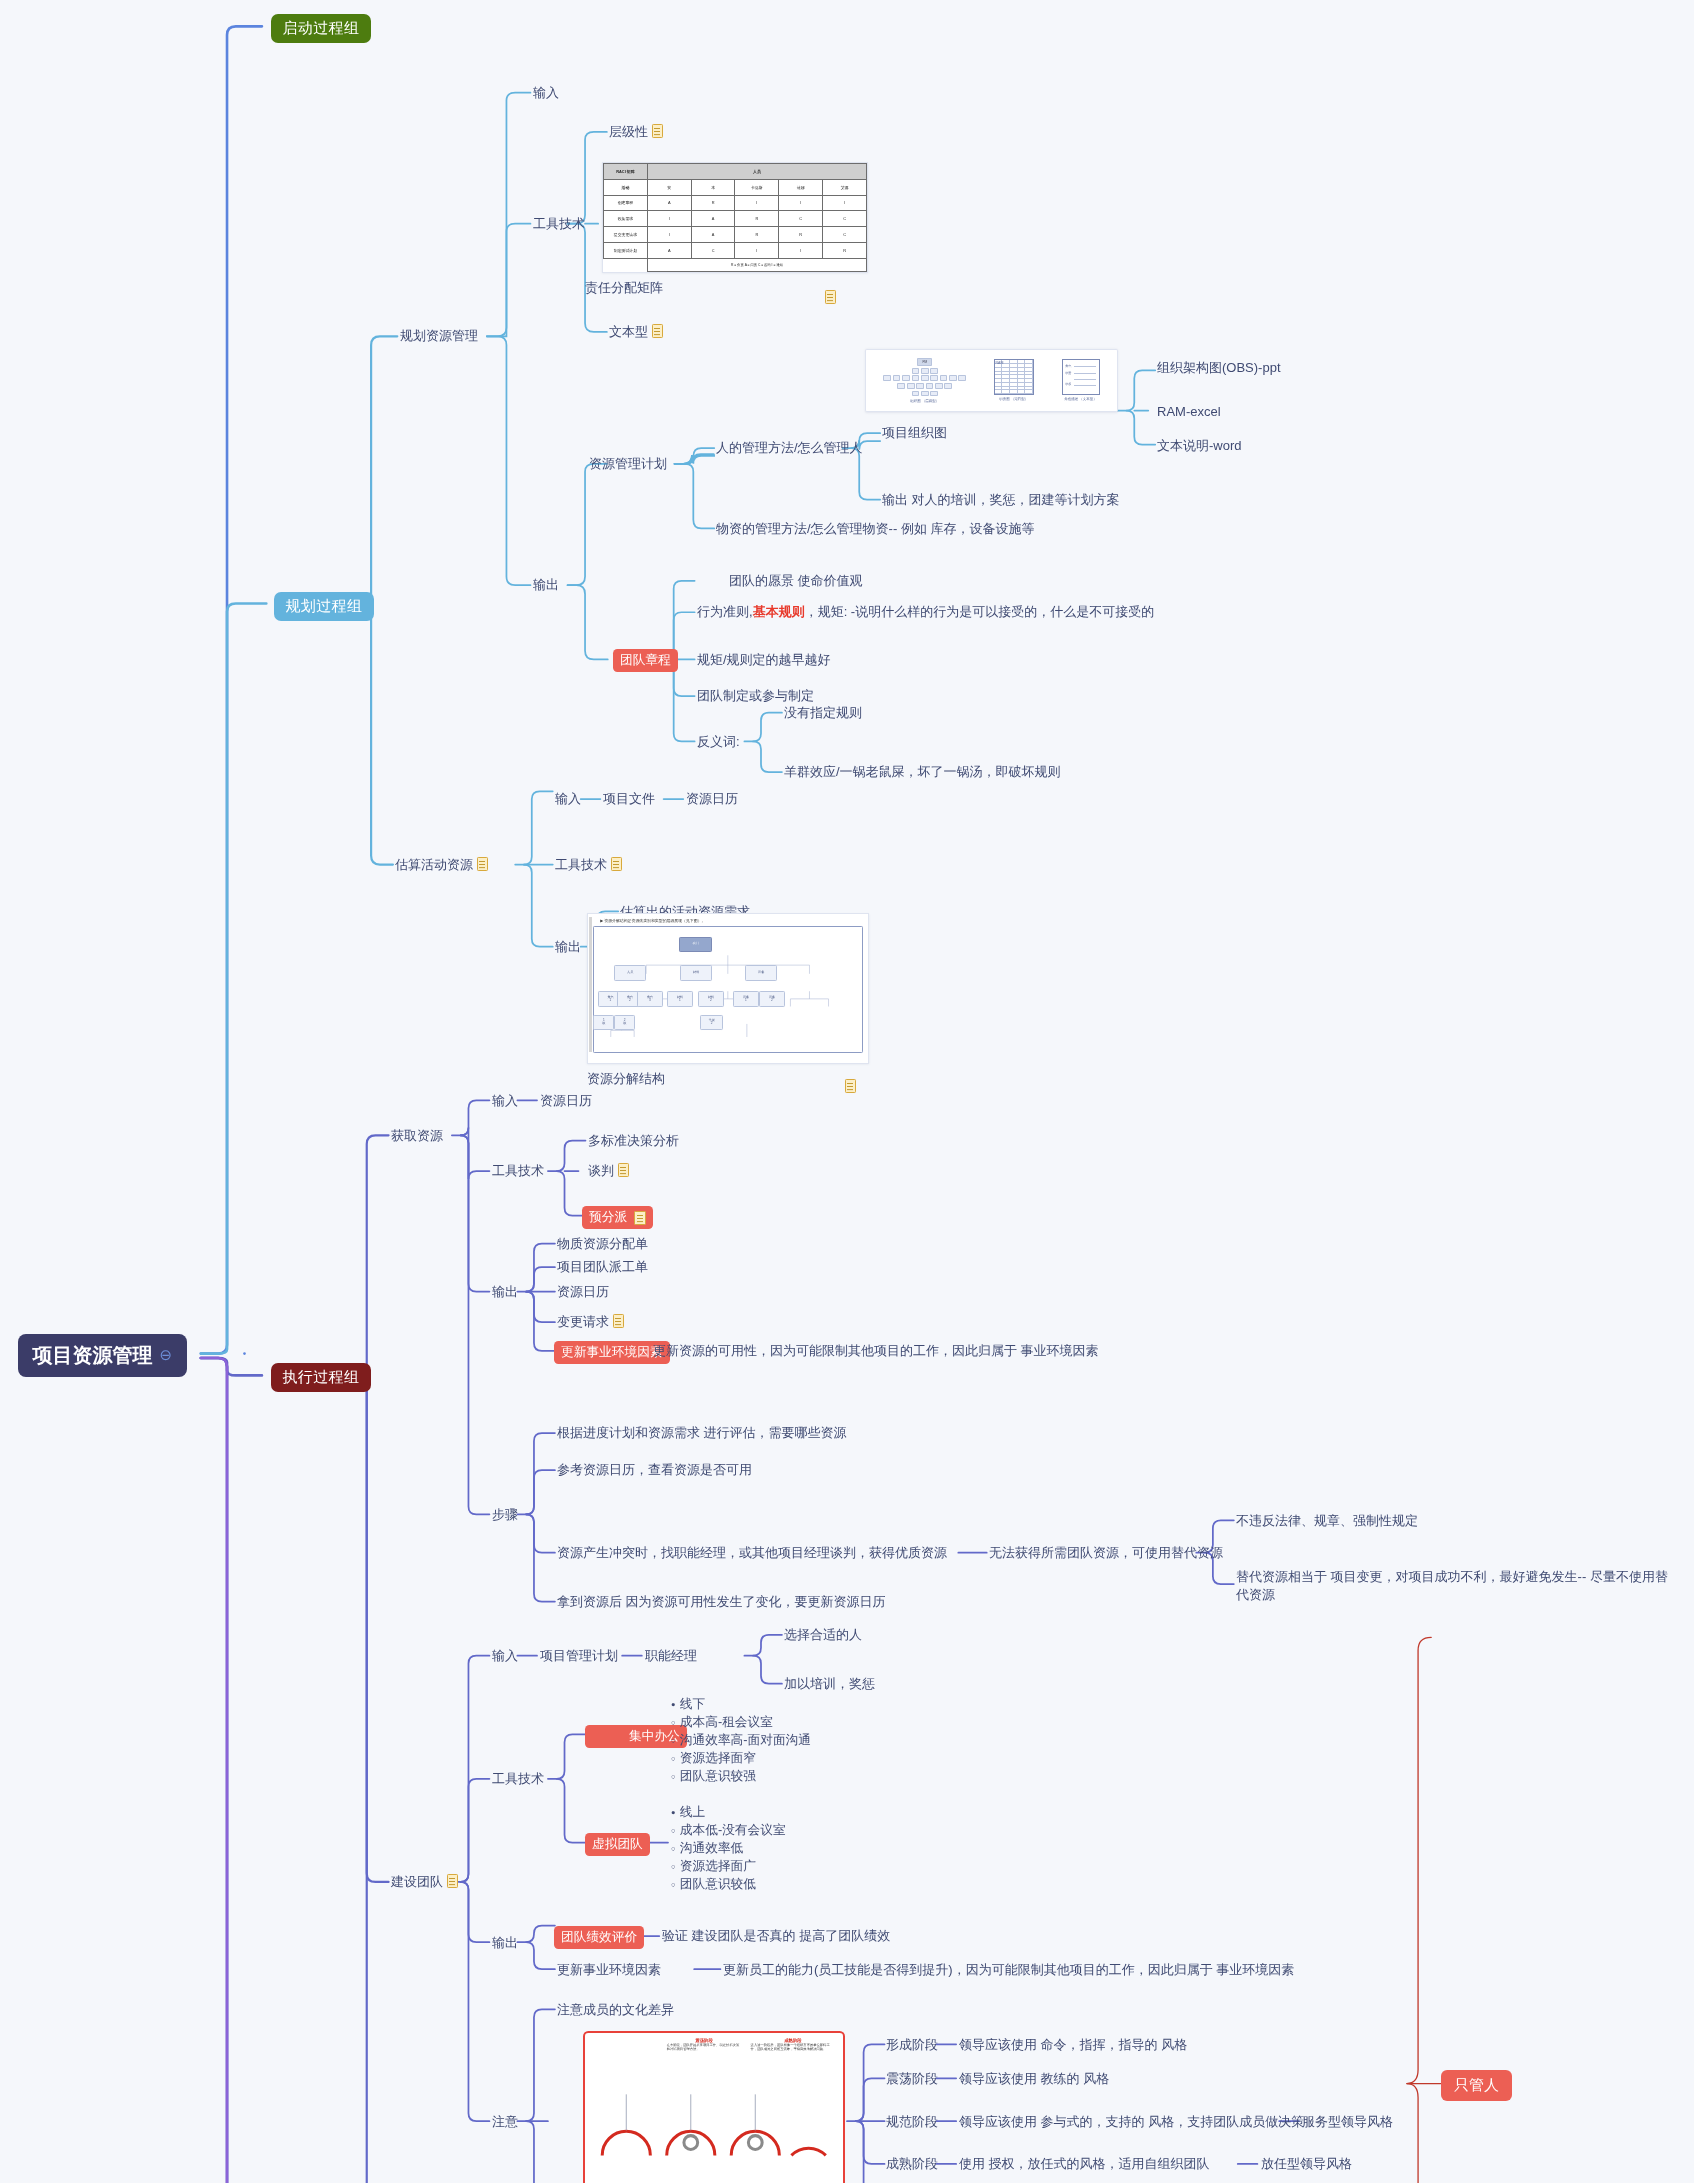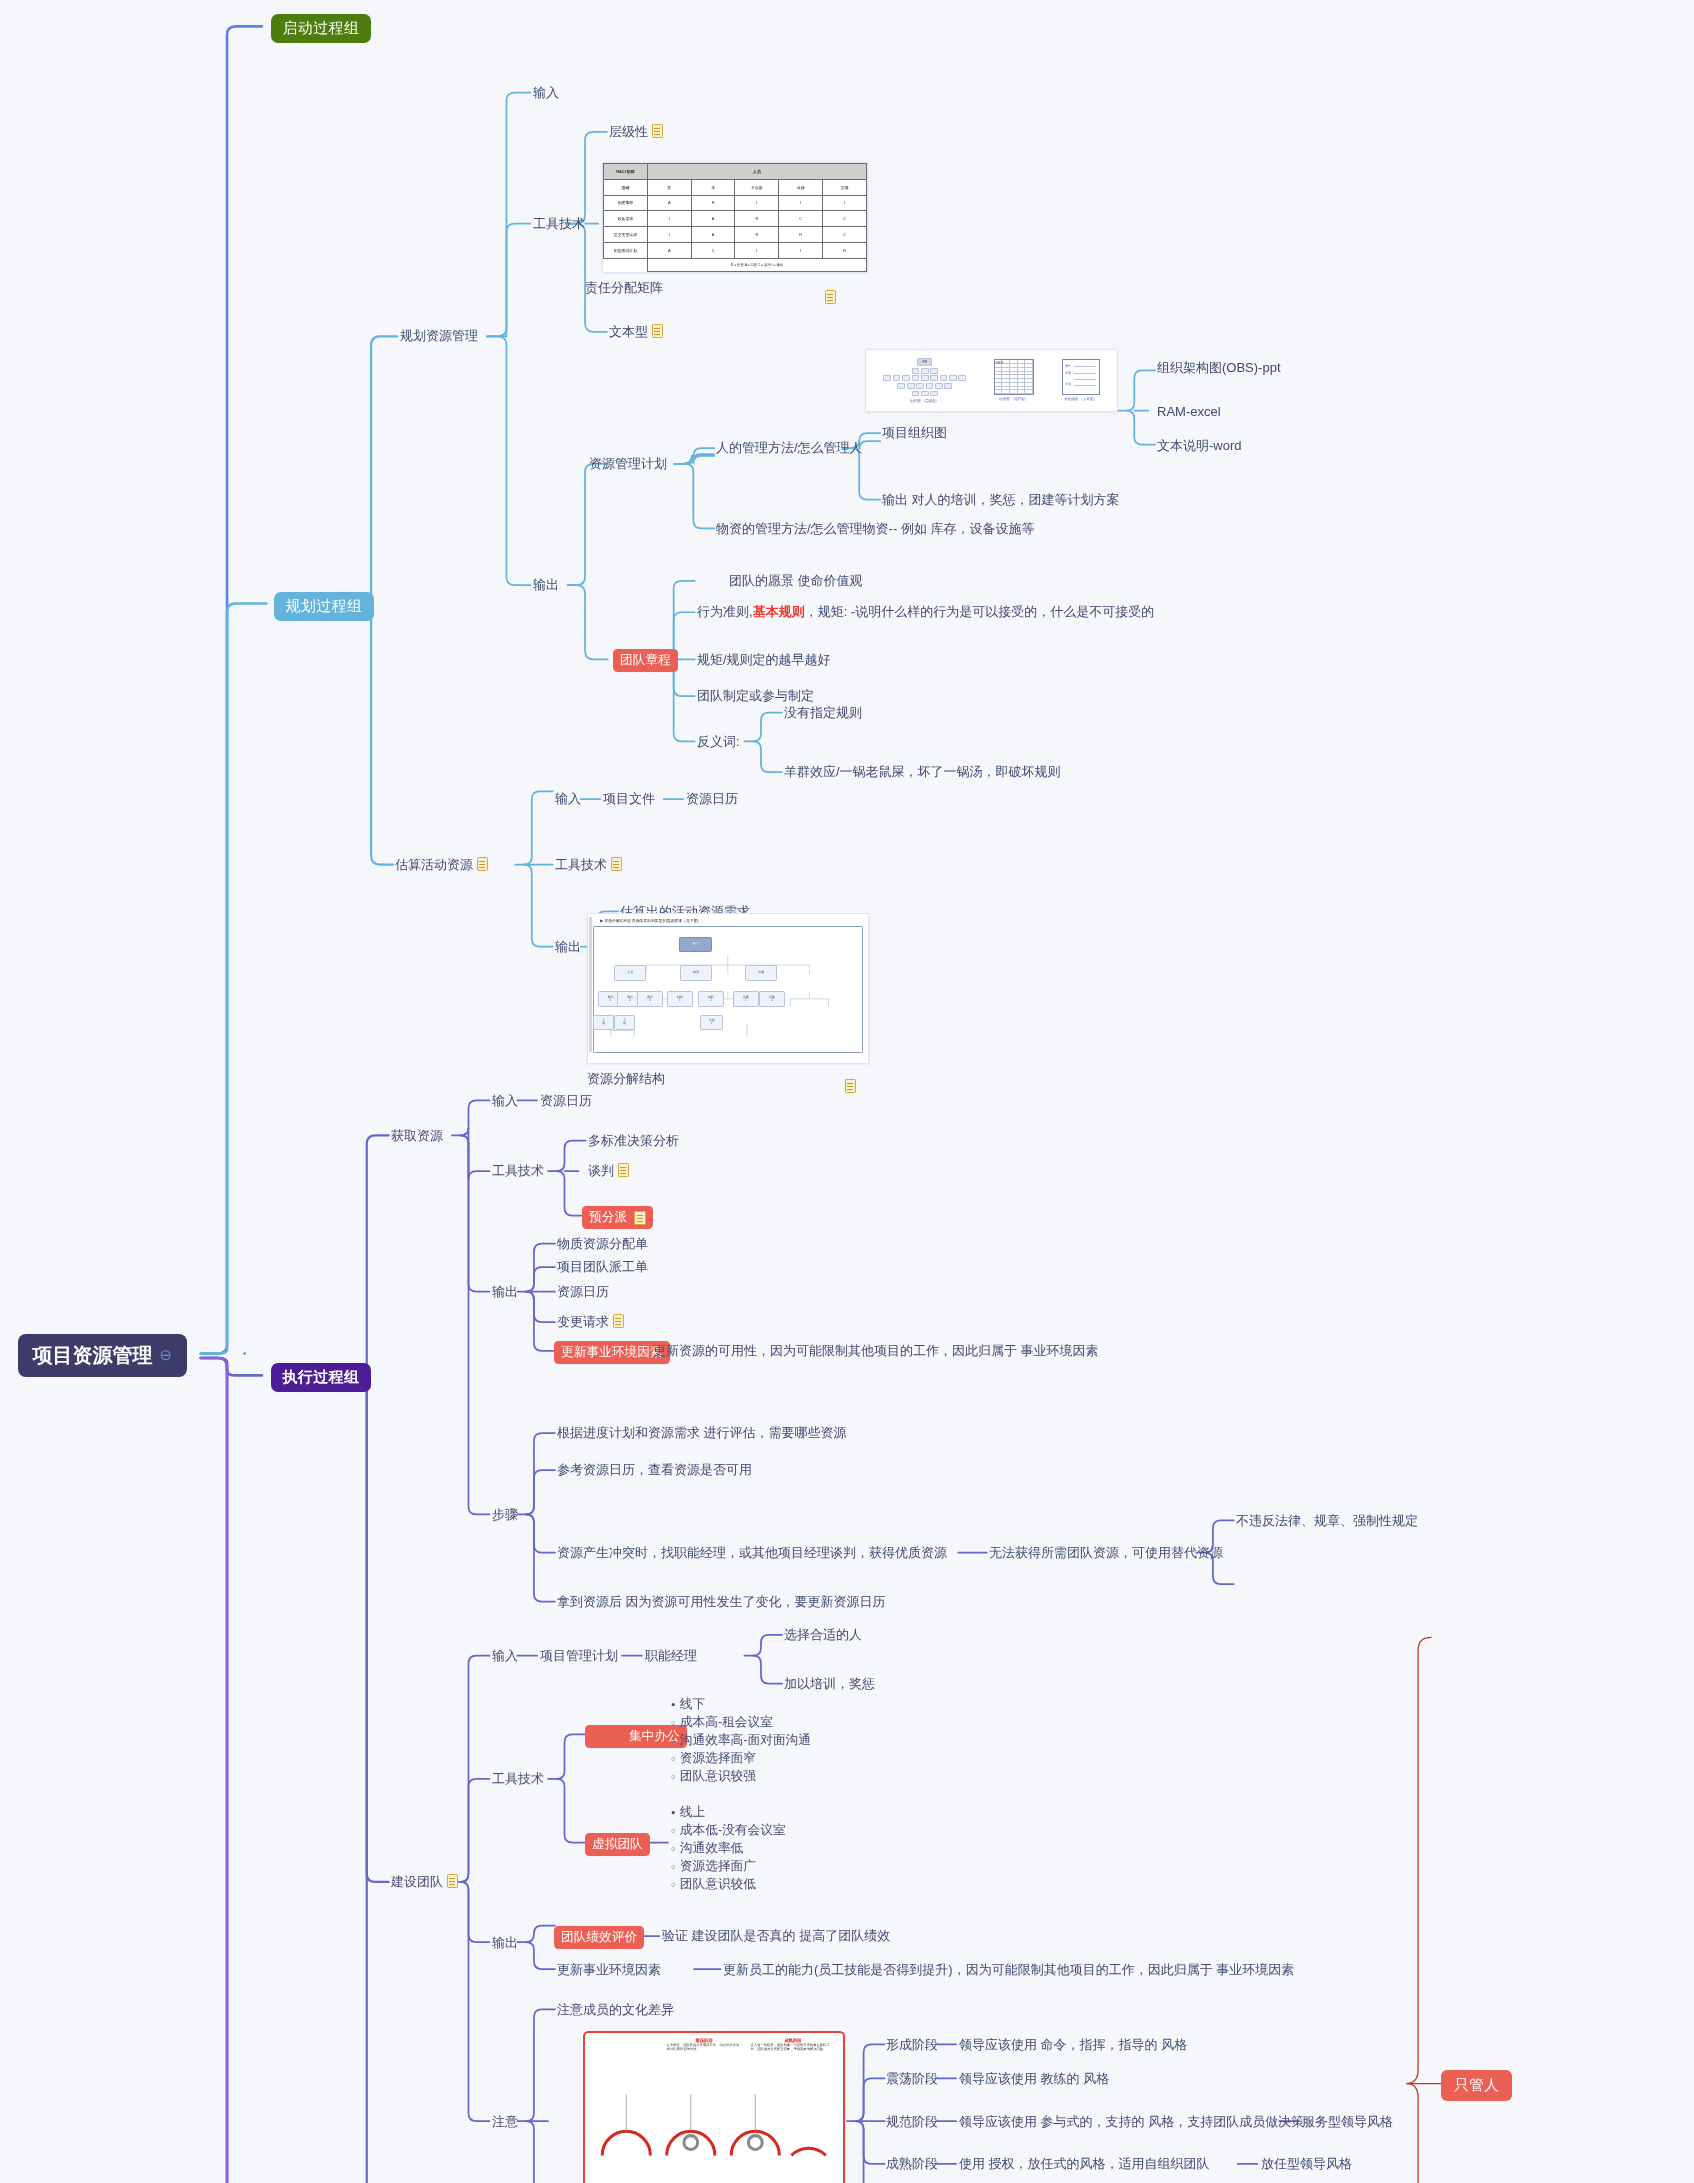--- a/index.html
+++ b/index.html
@@ -48,21 +48,21 @@
     position:absolute;
     color:#fff;
     border-radius:7px;
     padding:4.8px 11.4px;
     font-size:15px;
     text-align:center;
     letter-spacing:0.4px;
   }
   .pg.start{background:#4d7c0f;}
   .pg.plan{background:#63b3dd;}
-  .pg.exec{background:#4c1d95;font-weight:bold;}
+  .pg.exec{background:#7f1d1d;}
   
   .chip{
     position:absolute;
     background:#ec5f54;
     color:#fff;
     border-radius:4.4px;
     padding:3.1px 7px;
     font-size:12.7px;
     white-space:nowrap;
     display:flex;
@@ -617,20 +617,21 @@
   <div class="chip" style="left:554px;top:1341px;">更新事业环境因素</div>
   <div class="txt" style="left:653px;top:1342px;">更新资源的可用性，因为可能限制其他项目的工作，因此归属于 事业环境因素</div>
 
   <div class="txt" style="left:492px;top:1506px;">步骤</div>
   <div class="txt" style="left:557px;top:1424px;">根据进度计划和资源需求 进行评估，需要哪些资源</div>
   <div class="txt" style="left:557px;top:1461px;">参考资源日历，查看资源是否可用</div>
   <div class="txt" style="left:557px;top:1544px;">资源产生冲突时，找职能经理，或其他项目经理谈判，获得优质资源</div>
   <div class="txt" style="left:557px;top:1593px;">拿到资源后 因为资源可用性发生了变化，要更新资源日历</div>
   <div class="txt" style="left:989px;top:1544px;">无法获得所需团队资源，可使用替代资源</div>
   <div class="txt" style="left:1236px;top:1512px;">不违反法律、规章、强制性规定</div>
+  <div class="txt wrap" style="left:1236px;top:1568px;width:437px;">替代资源相当于 项目变更，对项目成功不利，最好避免发生-- 尽量不使用替代资源</div>
 
   <div class="txt" style="left:391px;top:1873px;">
     <span>建设团队</span><i class="note-ico"></i>
   </div>
   <div class="txt" style="left:492px;top:1647px;">输入</div>
   <div class="txt" style="left:540px;top:1647px;">项目管理计划</div>
   <div class="txt" style="left:645px;top:1647px;">职能经理</div>
   <div class="txt" style="left:784px;top:1626px;">选择合适的人</div>
   <div class="txt" style="left:784px;top:1675px;">加以培训，奖惩</div>
 

